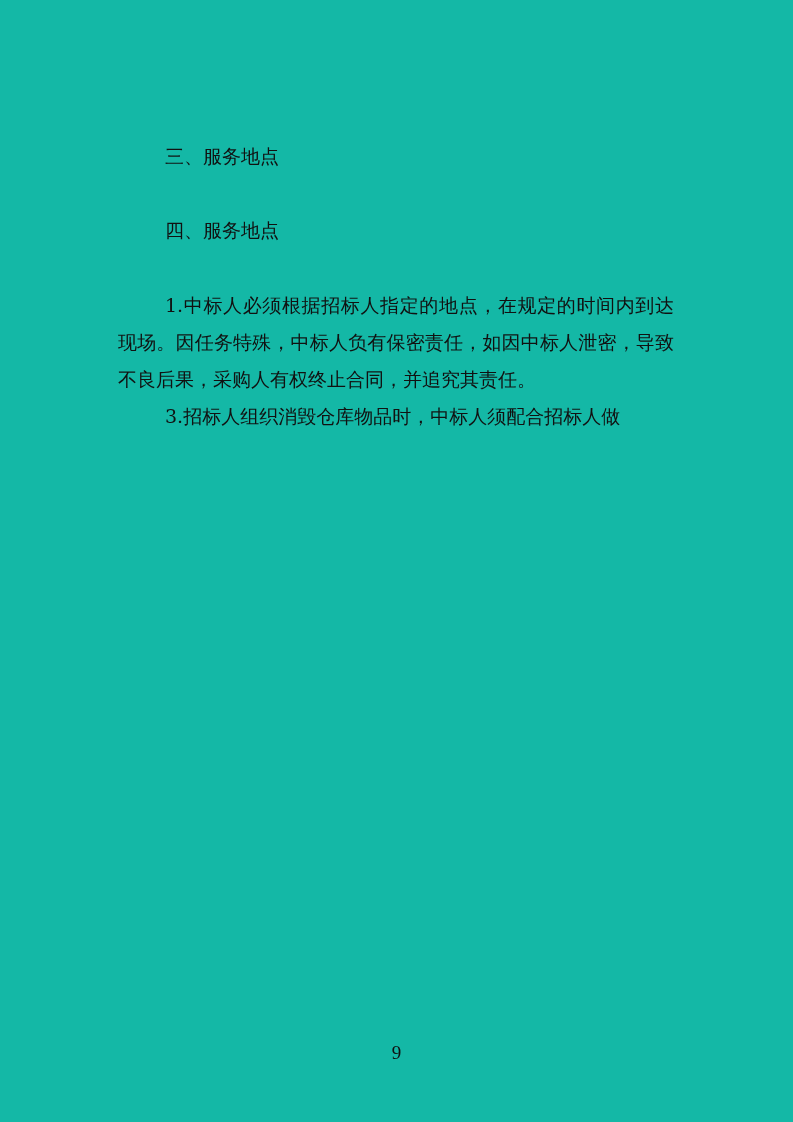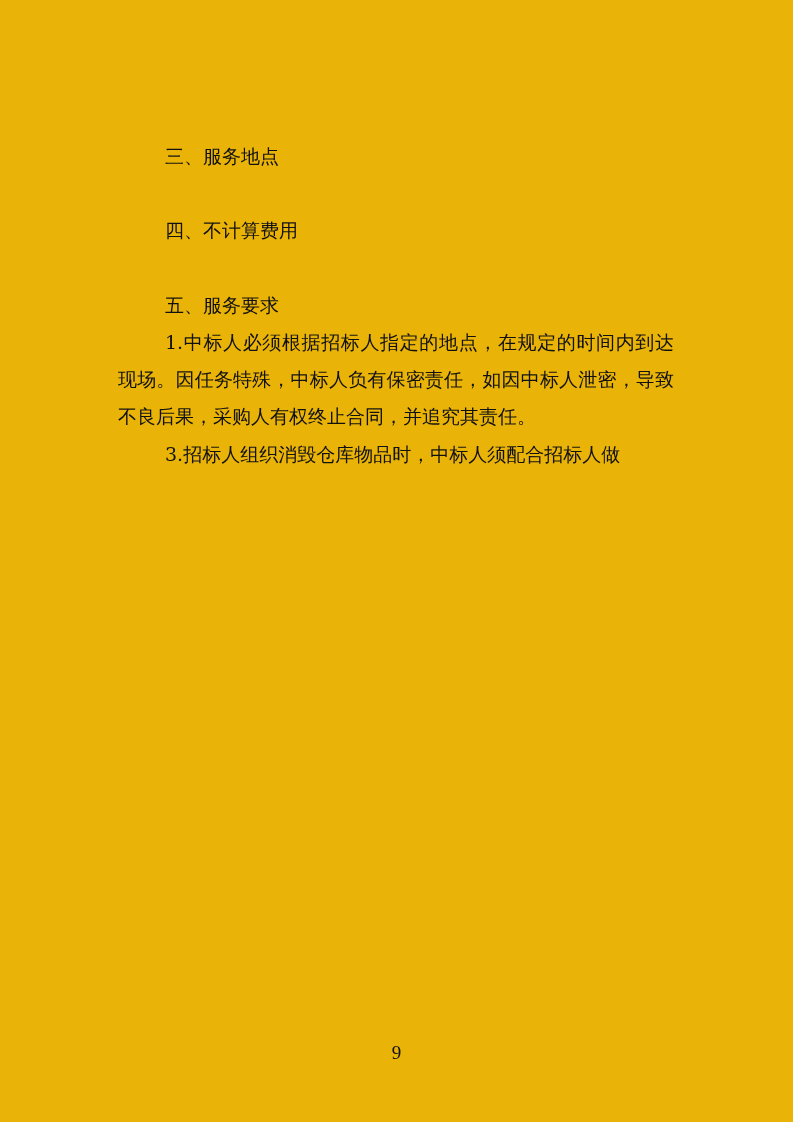--- a/index.html
+++ b/index.html
@@ -1,19 +1,19 @@
 <!DOCTYPE html>
 <html><head>
 <meta charset="utf-8">
 <style>
   html, body { margin: 0; padding: 0; background: #ffffff; }
   body { width: 793px; height: 1122px; position: relative; overflow: hidden; }
   .page {
     position: absolute; left: 0; top: 0; width: 793px; height: 1122px;
-    background: #eab308; color: #111111;
+    background: #14b8a6; color: #111111;
     font-family: "DejaVu Serif", "Liberation Serif", serif;
   }
   .content {
     position: absolute; left: 118px; top: 138px; width: 556px;
     font-size: 19px; line-height: 37.2px;
   }
   .p { margin: 0; text-align: justify; text-align-last: left; }
   .indent { text-indent: 47px; }
   .bold { font-weight: bold; font-family: "DejaVu Sans", "Liberation Sans", sans-serif; }
   .spacer { height: 37.2px; }
@@ -26,23 +26,22 @@
 </head>
 <body>
 
 <div class="page">
   <div class="content">
 
     <p class="p heading">三、服务地点</p>
 
     <div class="spacer"></div>
 
-    <p class="p heading">四、不计算费用</p>
+    <p class="p heading">四、服务地点</p>
 
     <div class="spacer"></div>
 
-    <p class="p heading">五、服务要求</p>
     <p class="p indent">1.中标人必须根据招标人指定的地点，在规定的时间内到达现场。因任务特殊，中标人负有保密责任，如因中标人泄密，导致不良后果，采购人有权终止合同，并追究其责任。</p>
     <p class="p indent">3.招标人组织消毁仓库物品时，中标人须配合招标人做</p>
   </div>
 
   <div class="page-number">9</div>
 </div>
 
 </body></html>

